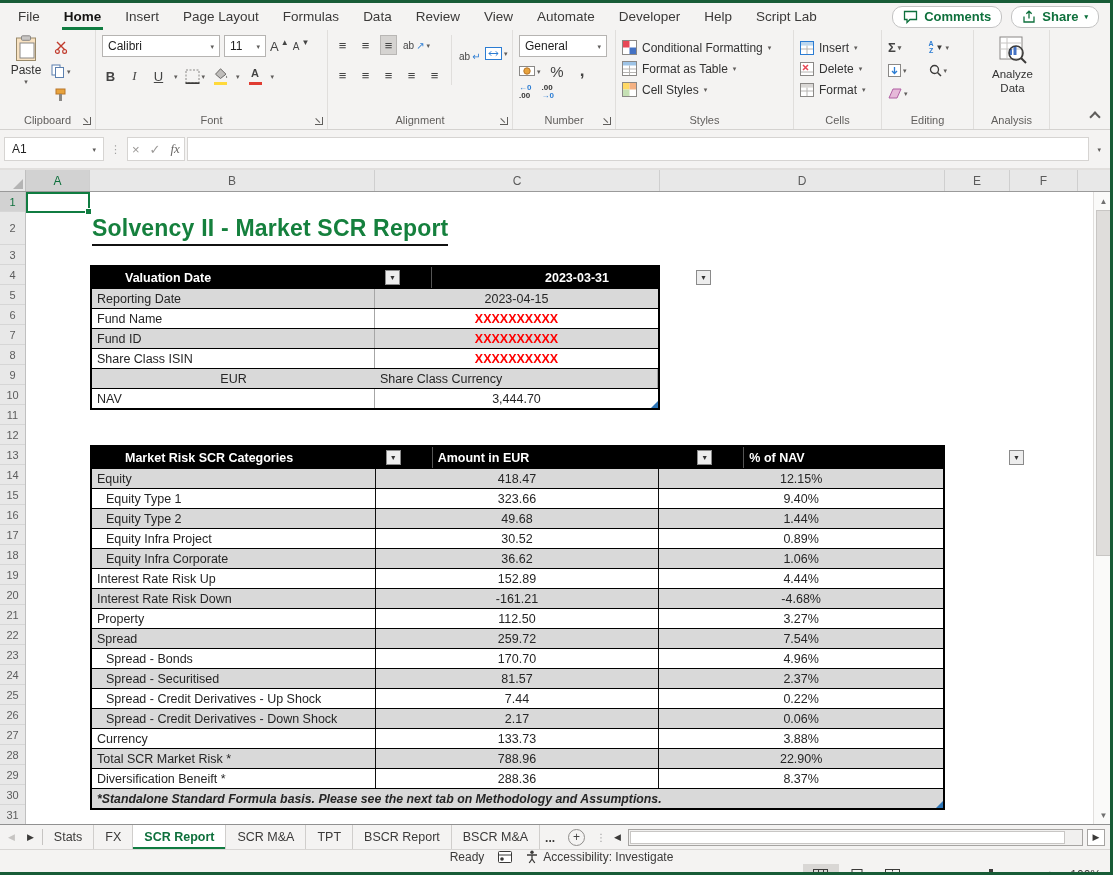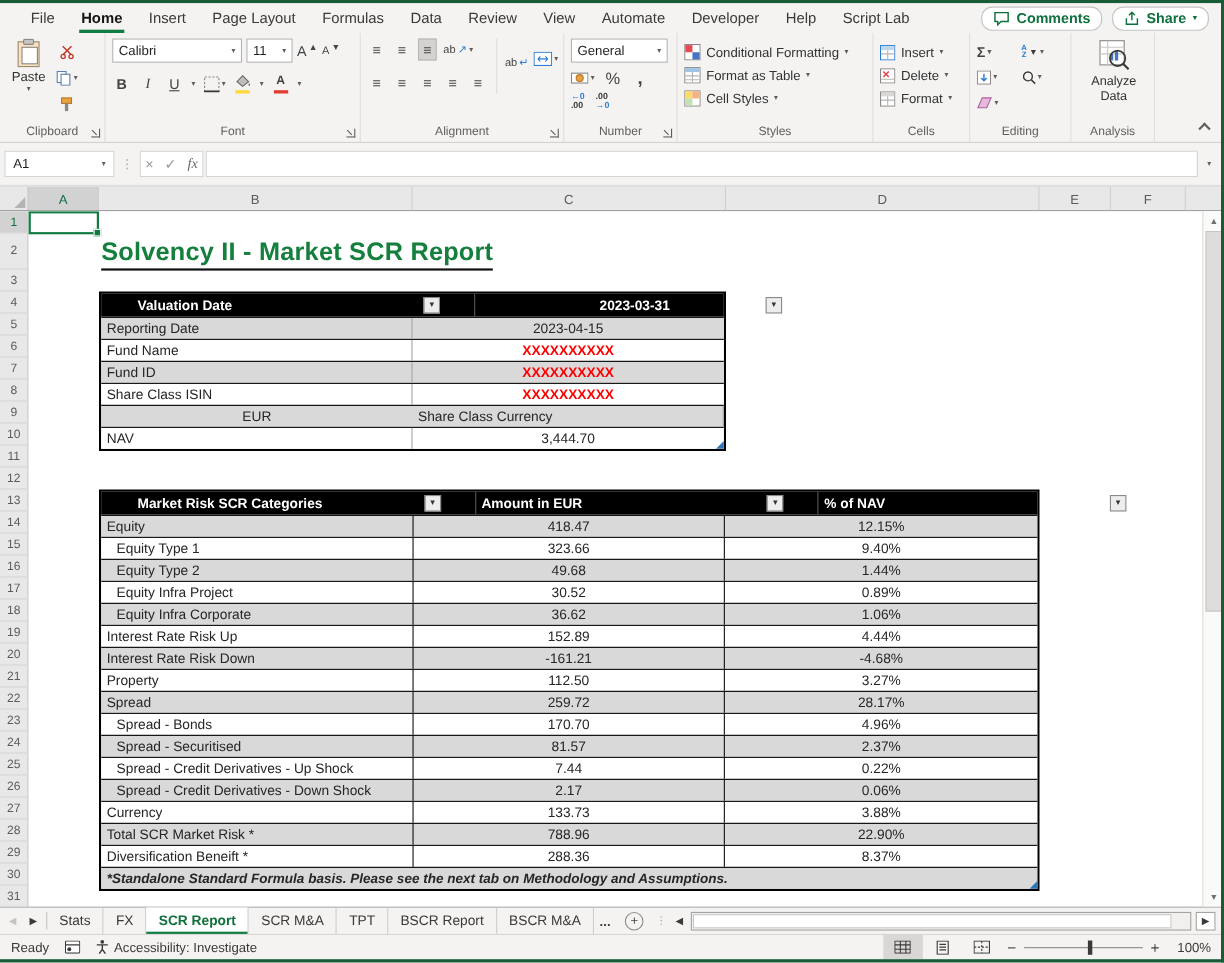--- a/index.html
+++ b/index.html
@@ -4,21 +4,21 @@
 <style>
   * { box-sizing: border-box; margin: 0; padding: 0; }
   html,body { width:1113px; height:875px; }
   body { font-family:"Liberation Sans", sans-serif; background:#fff; overflow:hidden; position:relative; color:#262626; }
   .app { width:1113px; height:875px; position:relative; background:#fff; }
   .edge-top { height:3px; background:#185C37; }
   .edge-right { position:absolute; top:0; right:0; width:3px; height:100%; background:#185C37; z-index:50; }
   .edge-bottom { position:absolute; bottom:0; left:0; right:0; height:3px; background:#185C37; z-index:51; }
 
   
-  .tabs-row { height:27px; background:#F4F3F2; display:flex; align-items:stretch; padding-left:16px; }
+  .tabs-row { height:27px; background:#F4F3F2; display:flex; align-items:stretch; padding-left:6px; }
   .rtab { padding:0 12px; font-size:13.5px; color:#3b3a39; display:flex; align-items:center; position:relative; white-space:nowrap; }
   .rtab.active { color:#161514; font-weight:700; }
   .rtab.active::after { content:""; position:absolute; left:10px; right:10px; bottom:0; height:3px; background:#107C41; }
   .tr-actions { margin-left:auto; display:flex; align-items:center; gap:9px; margin-right:14px; }
   .pill-btn { display:flex; align-items:center; gap:6px; border:1px solid #c3c3c3; background:#fff; height:22px; padding:0 10px; font-size:13px; color:#0E703C; font-weight:700; border-radius:10px; }
   .pill-btn .chev { color:#0E703C; }
 
   
   .ribbon { height:100px; background:#F4F3F2; display:flex; border-bottom:1px solid #D4D2D0; position:relative; }
   .rgroup { position:relative; border-right:1px solid #E0DEDC; padding:5px 4px 17px 6px; flex-shrink:0; }
@@ -112,21 +112,21 @@
   .more-tabs { display:flex; align-items:flex-end; padding:0 5px 4px 5px; font-weight:700; color:#3b3a39; font-size:12px; }
   .add-sheet { width:17px; height:17px; border:1px solid #8f8d8b; border-radius:50%; display:flex; align-items:center; justify-content:center; font-size:12px; color:#444; align-self:center; margin:0 8px; line-height:1; }
   .hs-dots { align-self:center; color:#a0a0a0; font-size:10px; padding:0 3px; }
   .hscroll { flex:1; display:flex; align-items:center; margin:3px 8px 3px 2px; gap:4px; }
   .hs-arrow { font-size:9px; color:#3b3a39; padding:0 3px; }
   .hs-track { flex:1; height:17px; background:#F1F0EF; border:1px solid #A6A4A2; position:relative; }
   .hs-thumb { position:absolute; left:1px; top:1px; bottom:1px; width:96%; background:#fff; border:1px solid #C8C6C4; }
   .hs-right { width:18px; height:17px; border:1px solid #A6A4A2; background:#fff; display:flex; align-items:center; justify-content:center; font-size:9px; color:#3b3a39; }
 
   
-  .statusbar { height:23px; background:#F4F3F2; border-top:1px solid #D8D6D4; display:flex; align-items:center; font-size:12px; color:#3b3a39; }
+  .statusbar { height:23px; background:#F4F3F2; border-top:1px solid #D8D6D4; display:flex; align-items:center; font-size:12px; color:#3b3a39;flex-direction:column; }
   .sb-left { display:flex; align-items:center; gap:14px; padding-left:10px; }
   .sb-acc { display:flex; align-items:center; gap:5px; }
   .sb-right { margin-left:auto; display:flex; align-items:center; margin-right:12px; }
   .view-btn { width:36px; height:22px; display:flex; align-items:center; justify-content:center; }
   .view-btn.active { background:#D9D7D5; }
   .zctl { font-size:14px; color:#444; padding:0 5px; }
   .zslider { width:108px; height:22px; position:relative; margin:0 2px; }
   .zline { position:absolute; left:0; right:0; top:11px; height:1px; background:#8a8a8a; }
   .zthumb { position:absolute; left:54%; top:5px; width:4px; height:13px; background:#3b3a39; }
   .zoom-pct { width:42px; text-align:right; }
@@ -826,21 +826,21 @@
                 </div>
             </div>
               <div class="drow shaded">
               <div class="dcell lab">
                   <span>Spread</span>
                 </div>
               <div class="dcell amt">
                   <span>259.72</span>
                 </div>
               <div class="dcell pct">
-                  <span>28.17%</span>
+                  <span>7.54%</span>
                 </div>
             </div>
               <div class="drow indent">
               <div class="dcell lab">
                   <span>Spread - Bonds</span>
                 </div>
               <div class="dcell amt">
                   <span>170.70</span>
                 </div>
               <div class="dcell pct">

